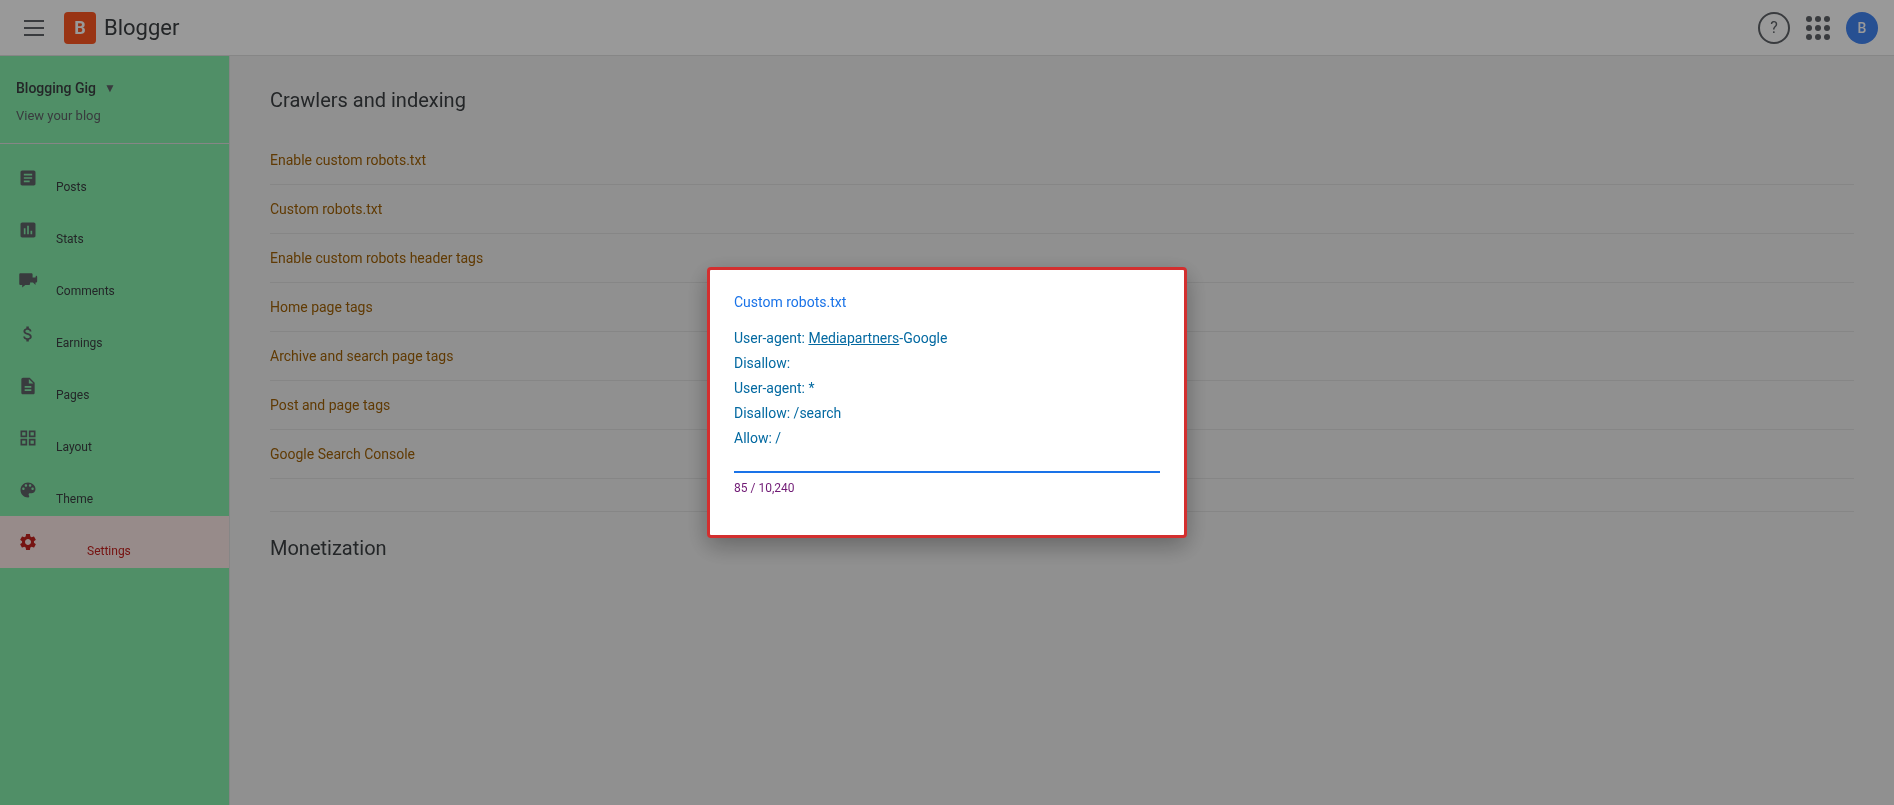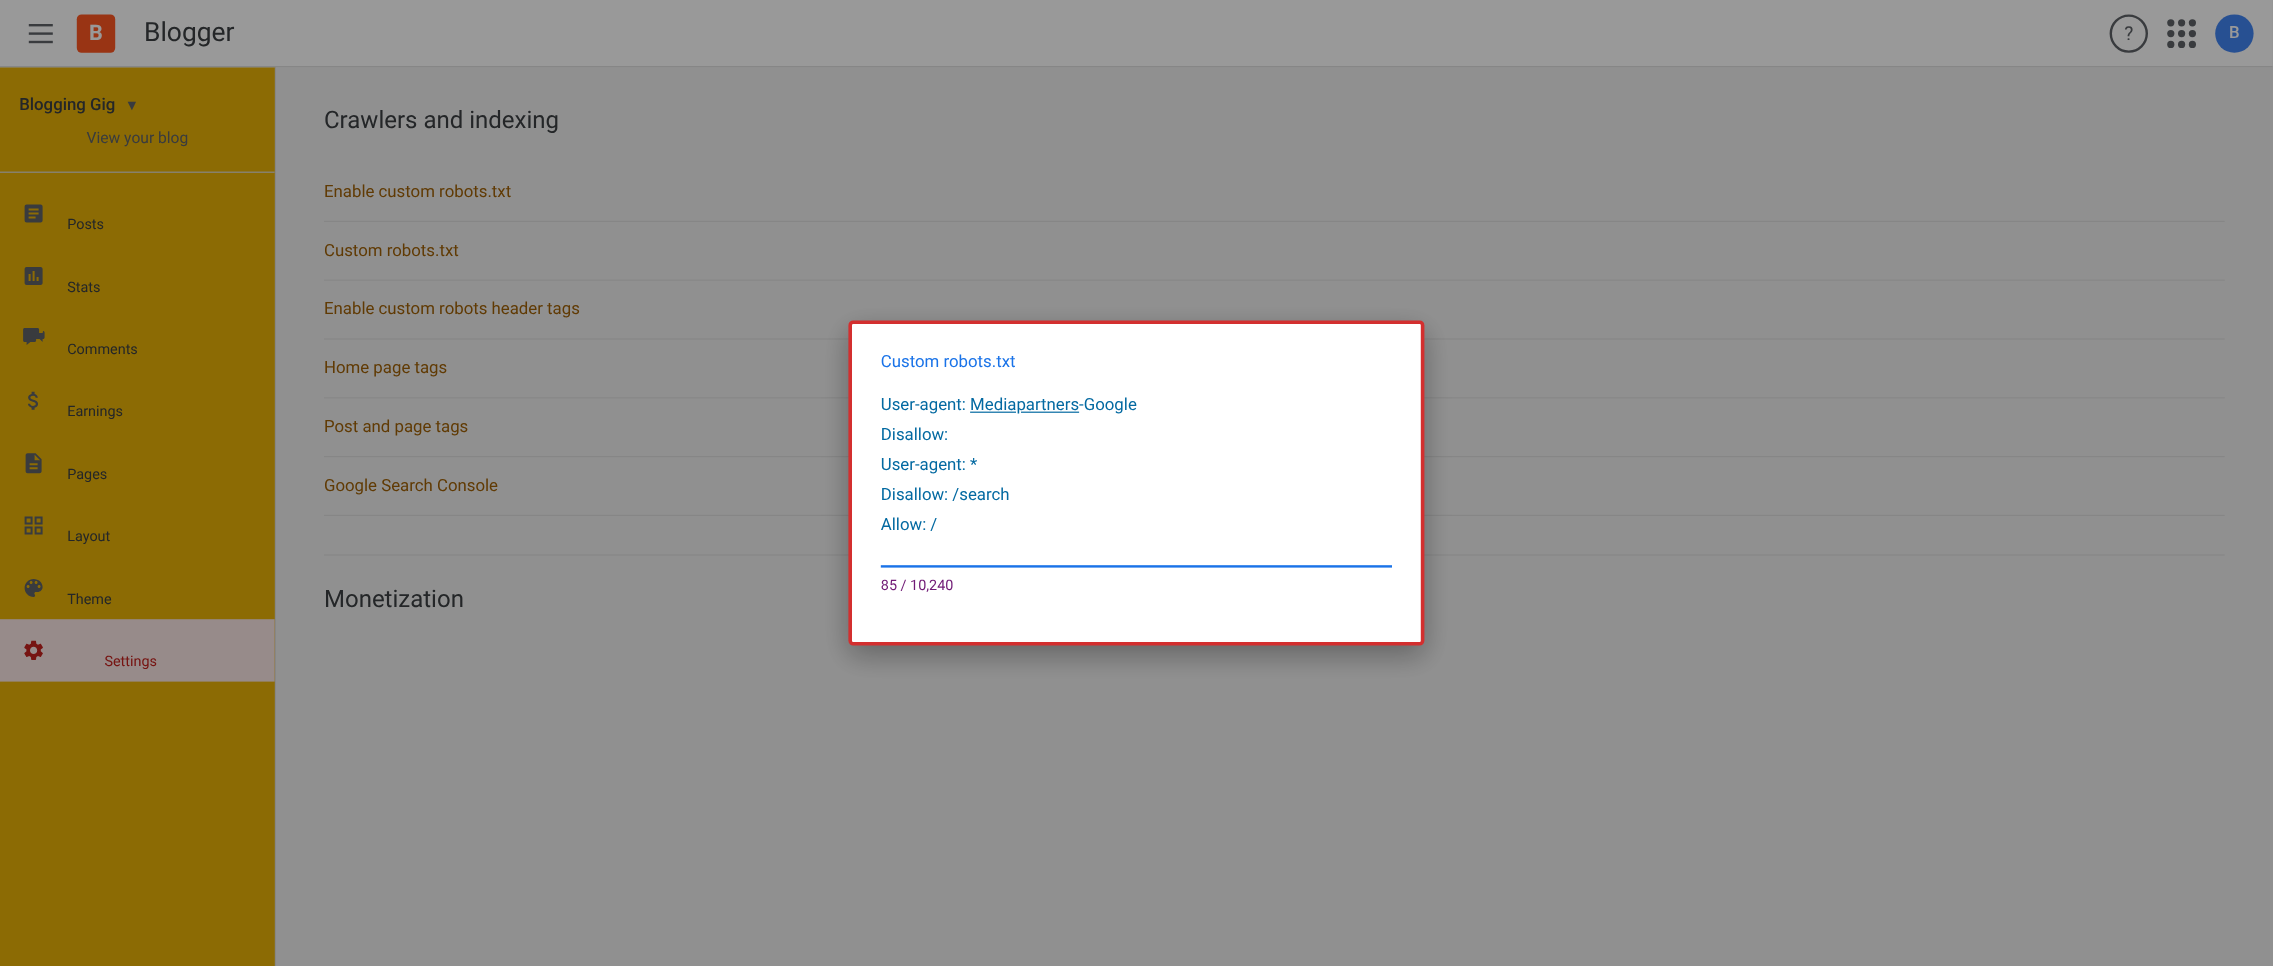--- a/index.html
+++ b/index.html
@@ -48,21 +48,20 @@
       align-items: center;
       justify-content: center;
       color: white;
       font-weight: bold;
       font-size: 18px;
     }
     .blogger-text {
       font-size: 22px;
       color: #3c4043;
       font-weight: 400;
-      margin-left: 16px;
     }
     .header-right {
       margin-left: auto;
       display: flex;
       align-items: center;
       gap: 16px;
     }
     .help-icon {
       width: 32px;
       height: 32px;
@@ -103,26 +102,25 @@
 
     
     .main-layout {
       display: flex;
       height: calc(805px - 56px);
     }
 
     
     .sidebar {
       width: 230px;
-      background: #eab308;
+      background: #86efac;
       border-right: 1px solid #e0e0e0;
       padding: 16px 0;
       flex-shrink: 0;
       overflow-y: auto;
-      text-align: center;
     }
     .blog-name-row {
       display: flex;
       align-items: center;
       padding: 8px 16px;
       gap: 8px;
       cursor: pointer;
     }
     .blog-name {
       font-size: 14px;
@@ -409,20 +407,23 @@
     <div class="settings-row">
       <span class="settings-row-label">Custom robots.txt</span>
     </div>
     <div class="settings-row">
       <span class="settings-row-label">Enable custom robots header tags</span>
     </div>
     <div class="settings-row">
       <span class="settings-row-label">Home page tags</span>
     </div>
     <div class="settings-row">
+      <span class="settings-row-label">Archive and search page tags</span>
+    </div>
+    <div class="settings-row">
       <span class="settings-row-label">Post and page tags</span>
     </div>
     <div class="settings-row">
       <span class="settings-row-label">Google Search Console</span>
     </div>
 
     <hr class="section-divider">
     <h2 class="section-title">Monetization</h2>
   </div>
 </div>

